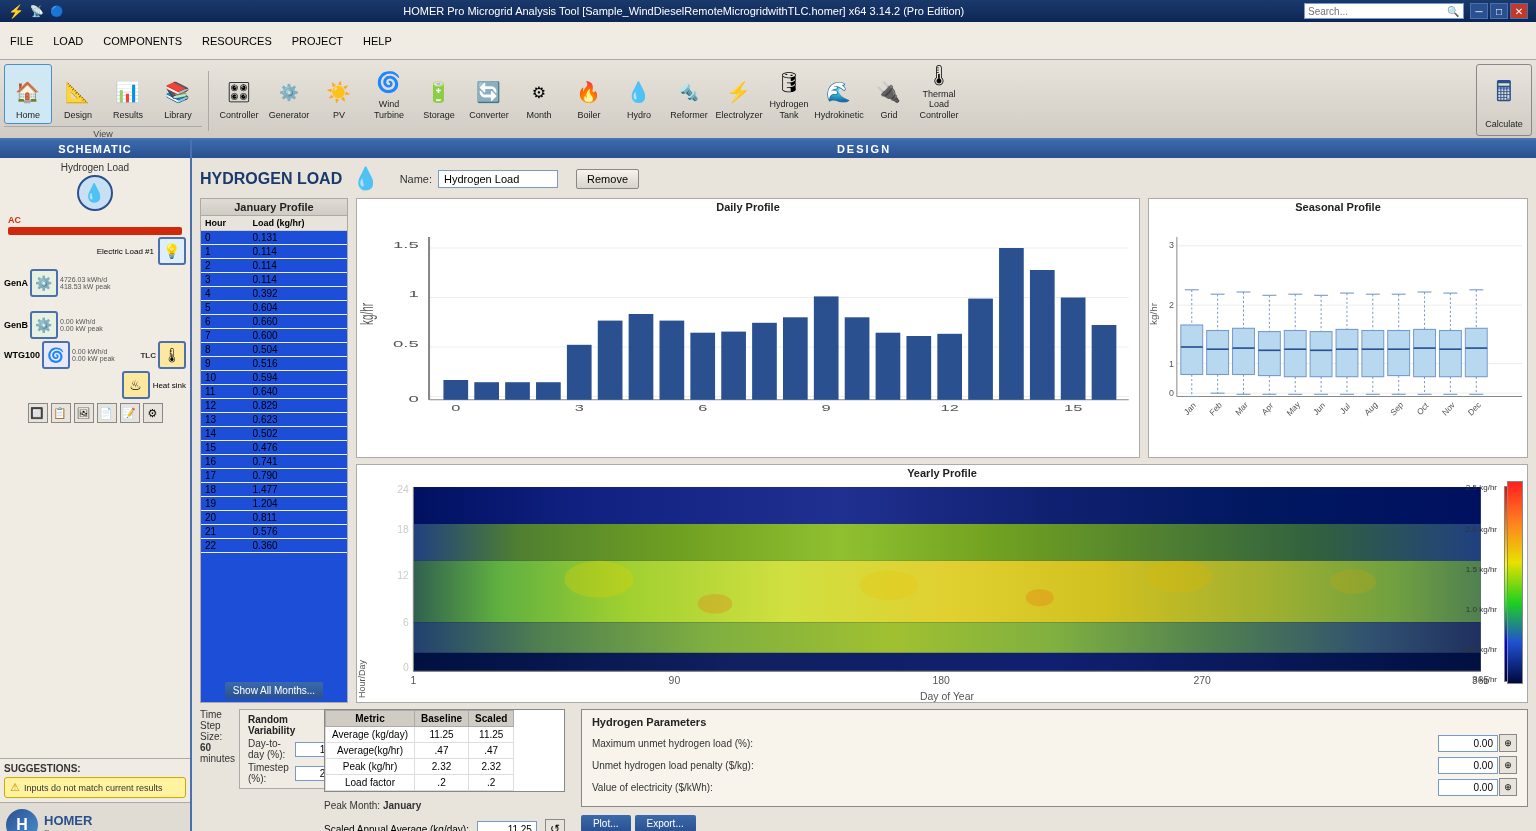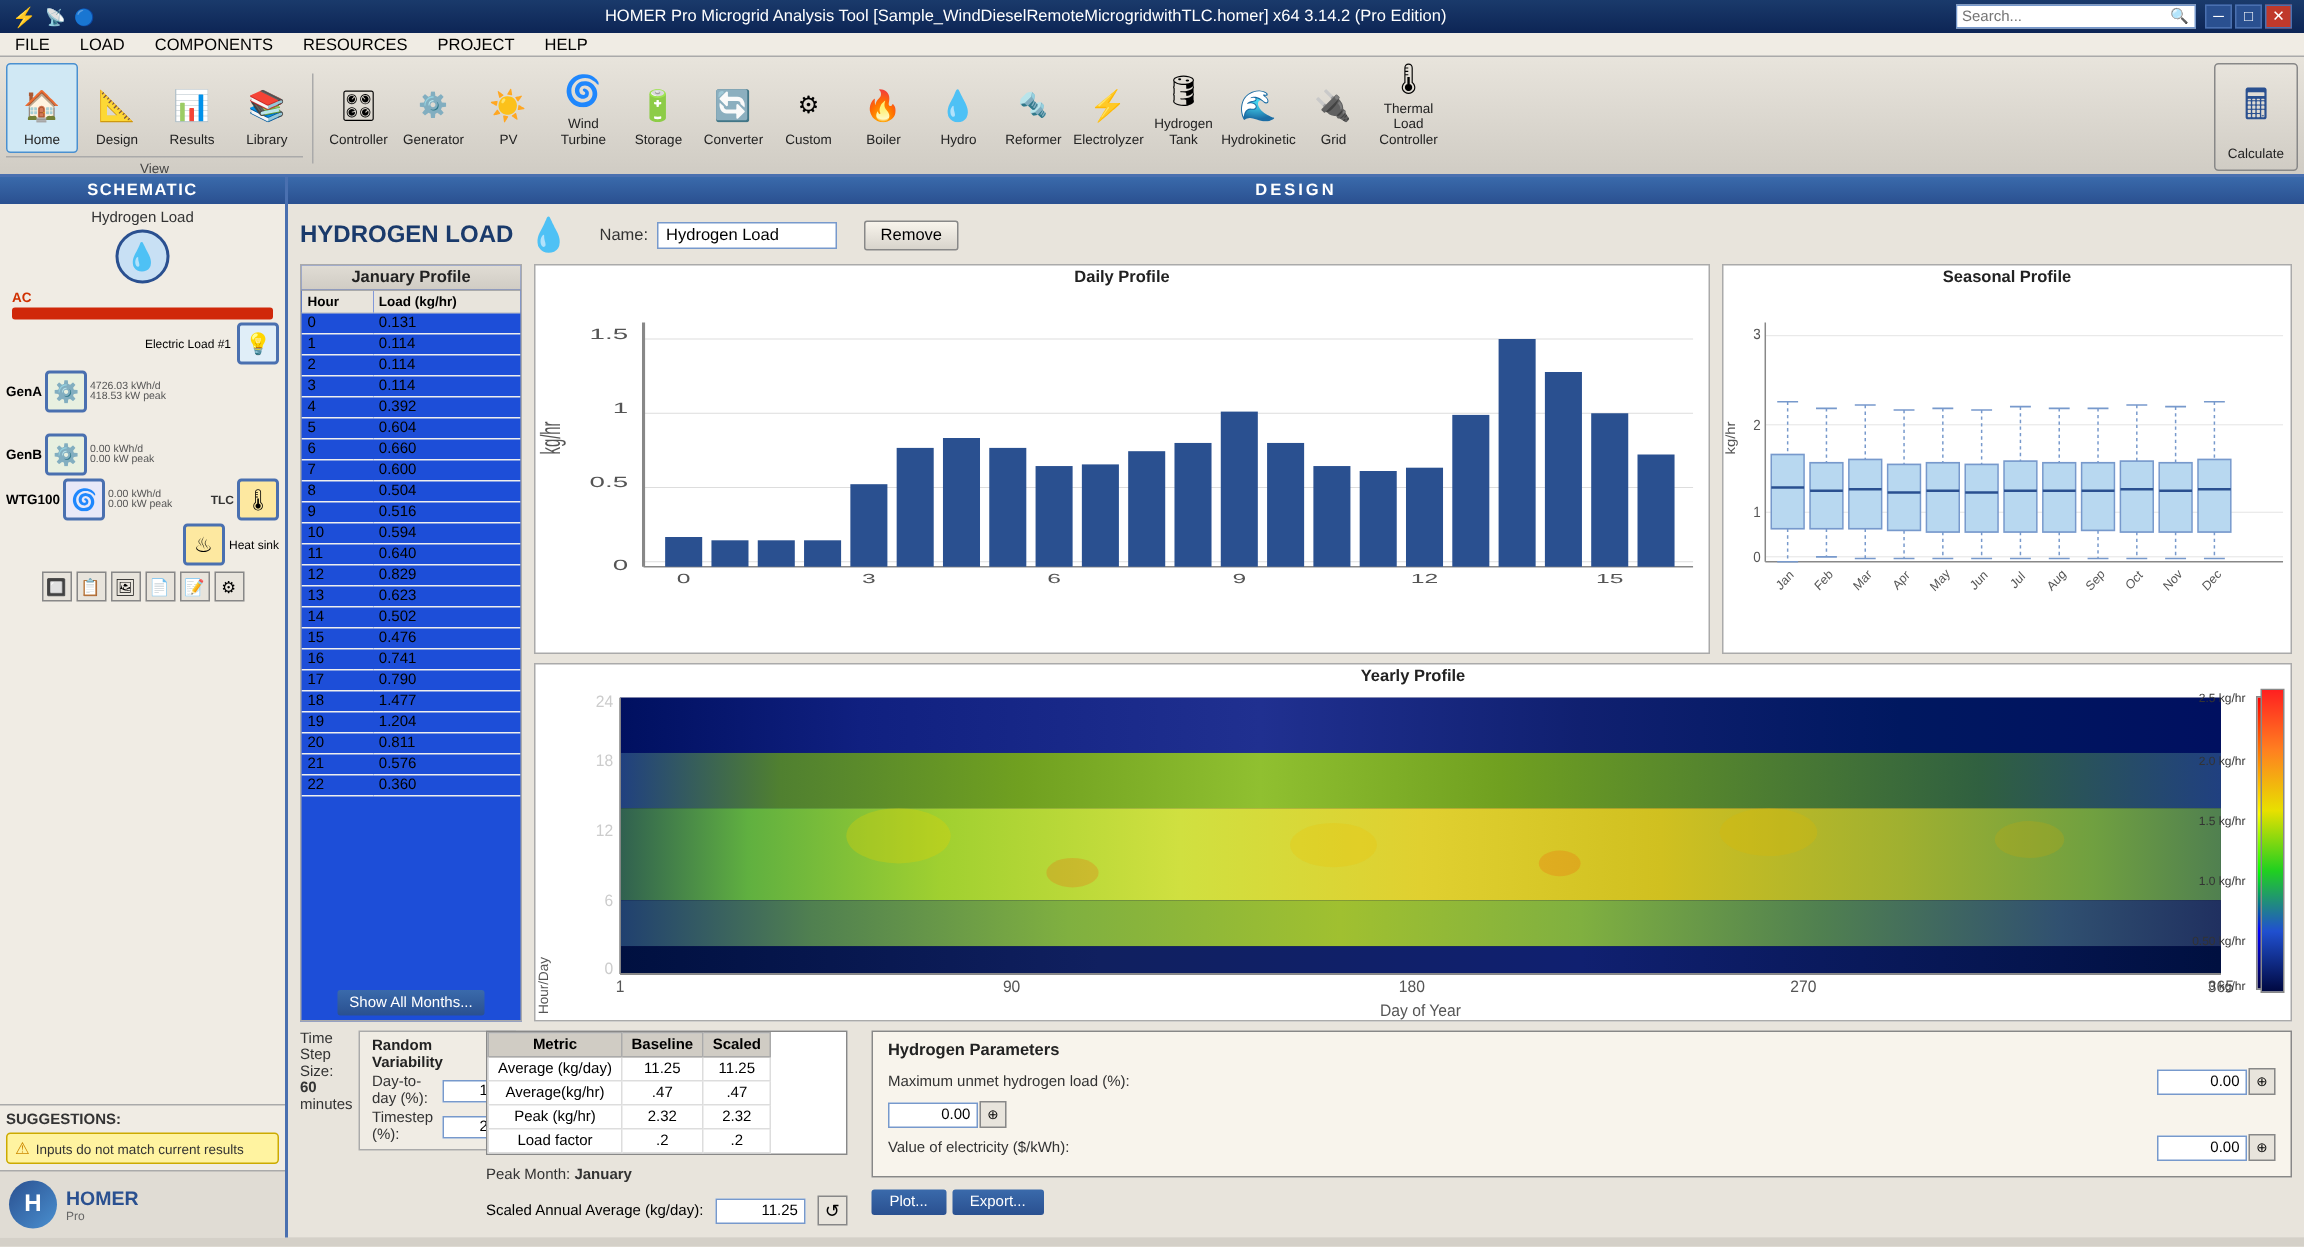--- a/index.html
+++ b/index.html
@@ -28,21 +28,21 @@
       height: 16px; width: 160px;
     }
     #titlebar .search-box input {
       border: none; outline: none; font-size: 10px; padding: 0 3px; width: 140px; height: 14px;
     }
     #titlebar .search-icon { color: #333; font-size: 10px; padding: 0 2px; }
 
     
     #menubar {
       background: #f0ece4;
-      height: 16px;
+      height: 38px;
       display: flex;
       align-items: flex-start;
       border-bottom: 1px solid #aaa;
     }
     .menu-item {
       padding: 3px 10px;
       font-size: 11px;
       cursor: pointer;
       color: #000;
       height: 100%;
@@ -450,21 +450,21 @@
     <div class="tool-btn">
       <div class="tool-icon">🔋</div>
       <div class="tool-label">Storage</div>
     </div>
     <div class="tool-btn">
       <div class="tool-icon">🔄</div>
       <div class="tool-label">Converter</div>
     </div>
     <div class="tool-btn">
       <div class="tool-icon" style="font-size:16px;">⚙</div>
-      <div class="tool-label">Custom</div>
+      <div class="tool-label">Month</div>
     </div>
     <div class="tool-btn">
       <div class="tool-icon">🔥</div>
       <div class="tool-label">Boiler</div>
     </div>
     <div class="tool-btn">
       <div class="tool-icon">💧</div>
       <div class="tool-label">Hydro</div>
     </div>
     <div class="tool-btn">
@@ -1085,20 +1085,21 @@
         <div style="flex:1;margin-left:8px;">
           <div class="hydro-params-box">
             <div class="hydro-params-title">Hydrogen Parameters</div>
             <div id="hydro-params-rows">
                 <div class="param-row">
     <span class="param-label">Maximum unmet hydrogen load (%):</span>
     <input type="text" class="param-input" value="0.00" style="">
     <div class="param-spin">⊕</div>
   </div>
                 <div class="param-row">
+    <span class="param-label">Unmet hydrogen load penalty ($/kg):</span>
     <input type="text" class="param-input" value="0.00" style="">
     <div class="param-spin">⊕</div>
   </div>
                 <div class="param-row">
     <span class="param-label">Value of electricity ($/kWh):</span>
     <input type="text" class="param-input" value="0.00" style="">
     <div class="param-spin">⊕</div>
   </div>
               </div>
           </div>

